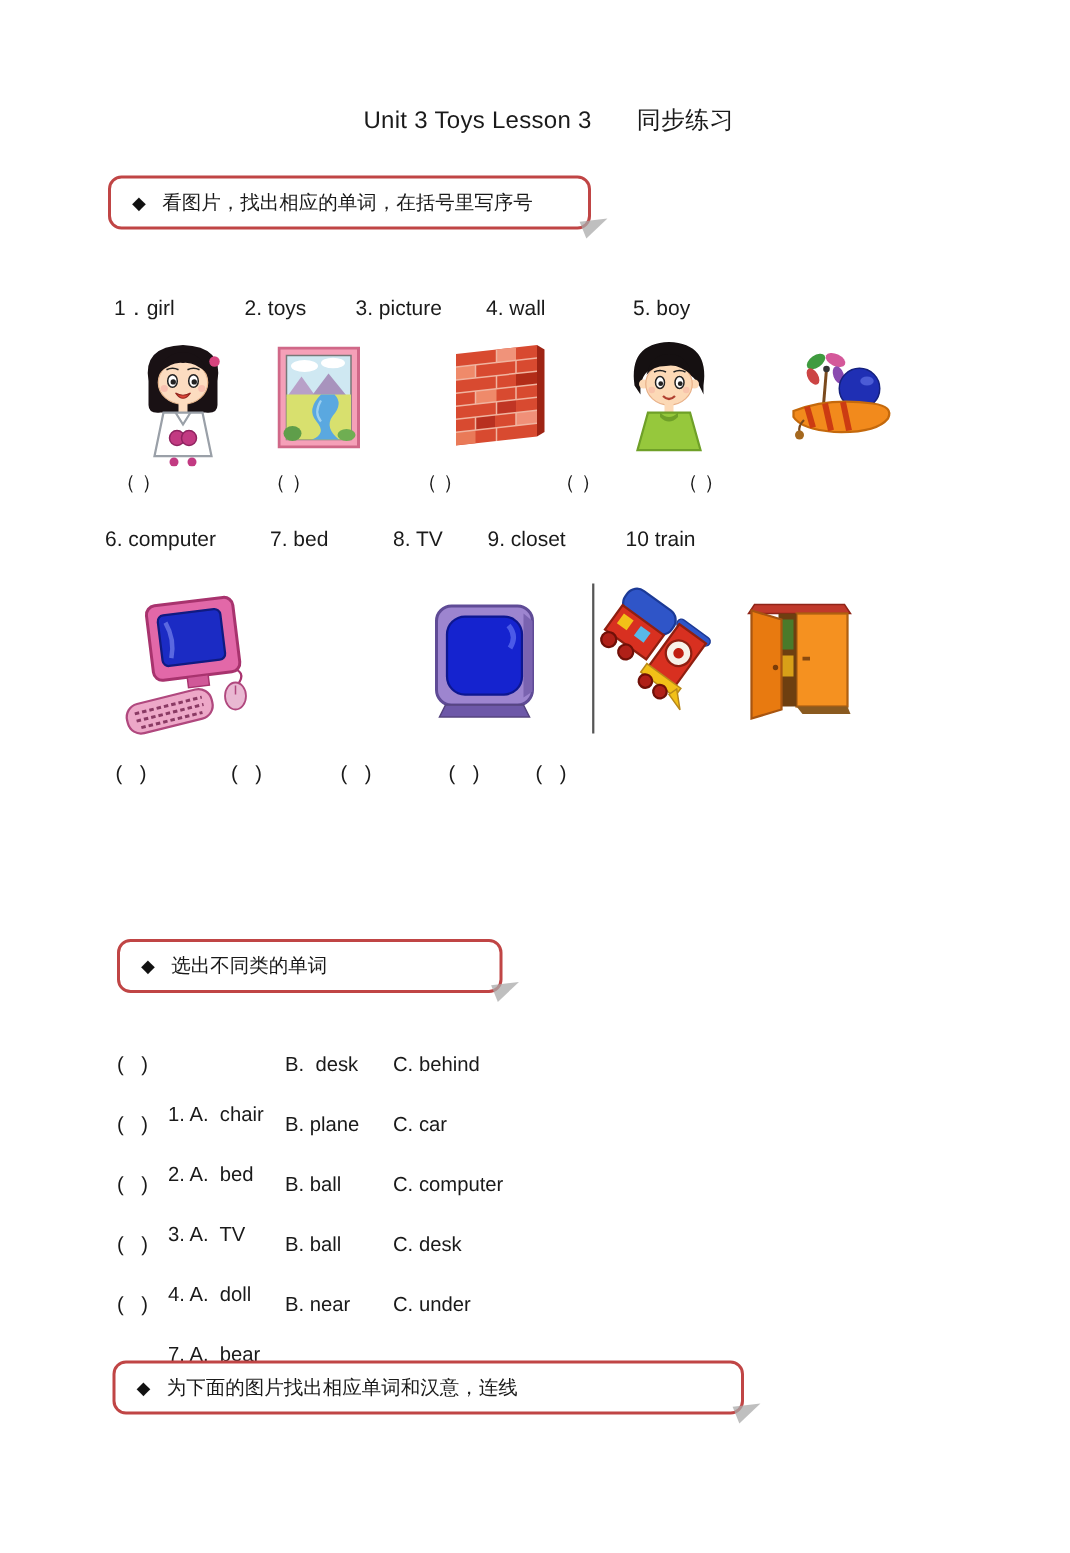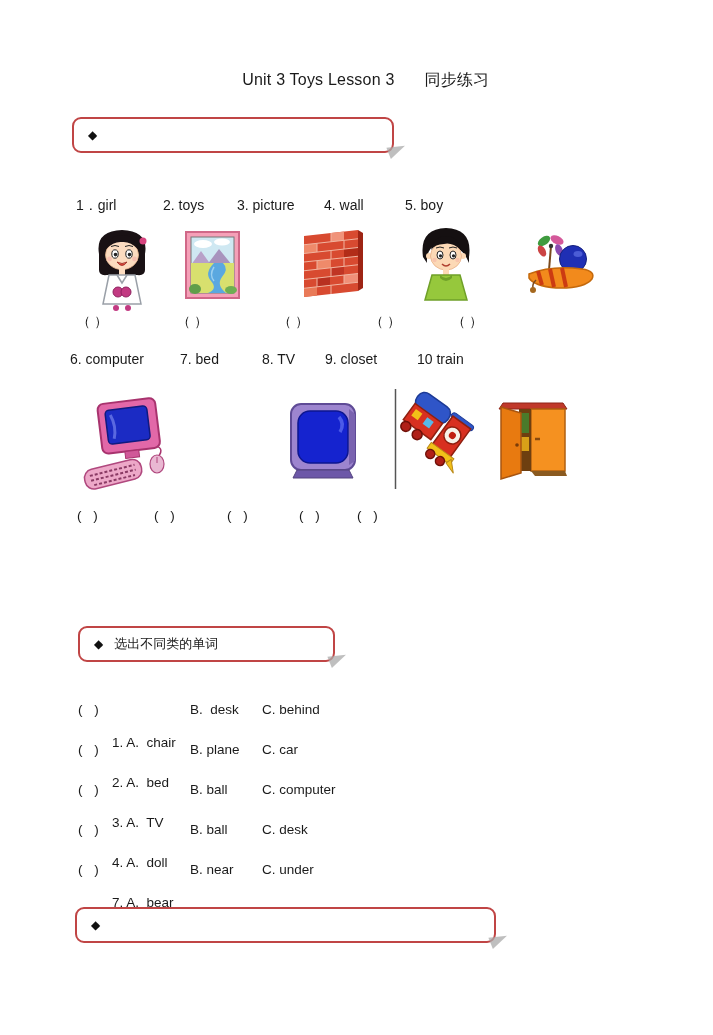--- a/index.html
+++ b/index.html
@@ -39,28 +39,29 @@
 <body>
 
 <div class="page">
 
   <div class="title">
     <span>Unit 3 Toys Lesson 3</span><span class="zh">同步练习</span>
   </div>
 
   <div class="ibox" style="left:72px; top:117px; width:322px;">
     <span class="bullet">◆</span>
+    <span>看图片，找出相应的单词，在括号里写序号</span>
     <i class="tail"></i>
   </div>
 
   <span class="word" style="left:76px;  top:197px;">1．girl</span>
   <span class="word" style="left:163px; top:197px;">2. toys</span>
   <span class="word" style="left:237px; top:197px;">3. picture</span>
   <span class="word" style="left:324px; top:197px;">4. wall</span>
-  <span class="word" style="left:405px; top:197px;">5. boy</span>
+  <span class="word" style="left:422px; top:197px;">5. boy</span>
 
   <div class="img" style="left:88px; top:224px; width:68px; height:87px;">
     <svg viewBox="0 0 68 87">
       <path d="M11 30 Q7 7 34 6 Q61 7 57 30 L57 46 Q57 52 49 51 L19 51 Q11 52 11 46 Z" fill="#191114"></path>
       <circle cx="55" cy="17" r="3.5" fill="#d6447e"></circle>
       <ellipse cx="34" cy="31" rx="16.5" ry="14.5" fill="#fcdcc0" stroke="#e8b890" stroke-width="0.8"></ellipse>
       <path d="M18 25 Q21 11 34 11 Q47 11 50 25 Q42 17 34 18 Q26 17 18 25 Z" fill="#191114"></path>
       <ellipse cx="27" cy="30" rx="3.2" ry="4.2" fill="#fff" stroke="#222" stroke-width="1"></ellipse>
       <ellipse cx="41" cy="30" rx="3.2" ry="4.2" fill="#fff" stroke="#222" stroke-width="1"></ellipse>
       <circle cx="27.5" cy="30.6" r="1.8" fill="#222"></circle>
@@ -288,16 +289,17 @@
   </div>
   <div class="q" style="top:862px;">
     <span class="qp">( )</span>
     <span class="qa">7. A.  bear</span>
     <span class="qb">B. near</span>
     <span class="qc">C. under</span>
   </div>
 
   <div class="ibox" style="left:75px; top:907px; width:421px;">
     <span class="bullet">◆</span>
+    <span>为下面的图片找出相应单词和汉意，连线</span>
     <i class="tail"></i>
   </div>
 
 </div>
 
 </body></html>

